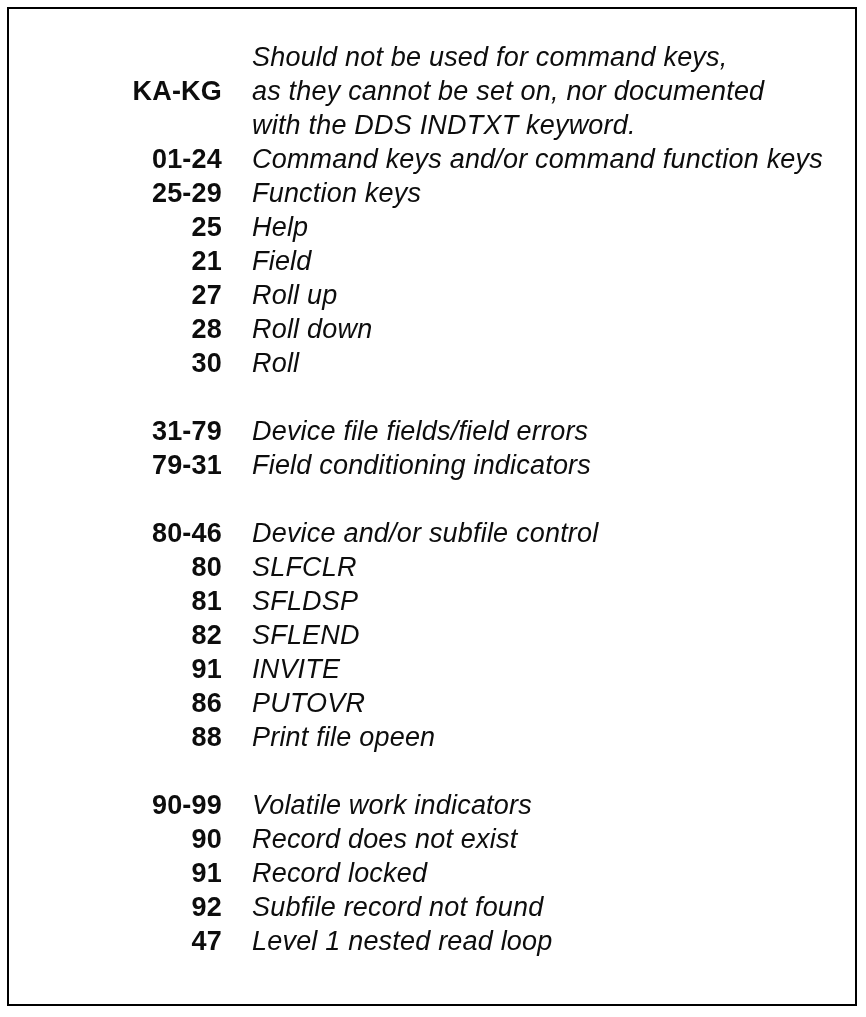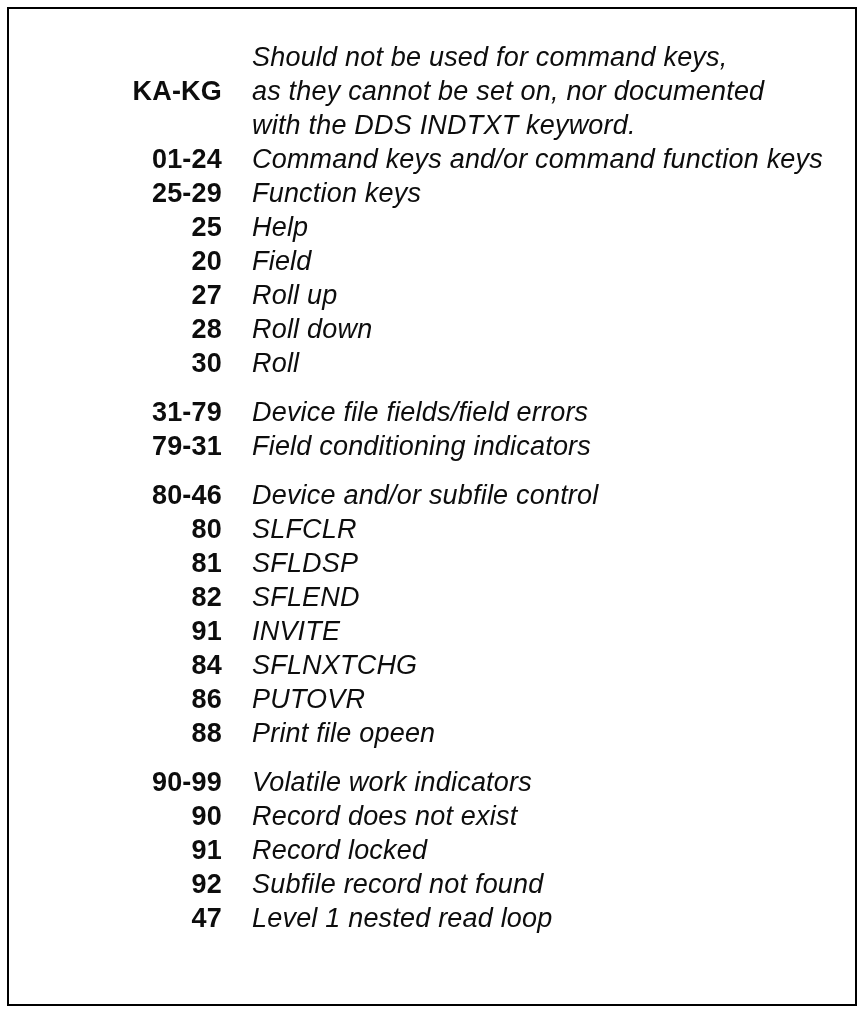--- a/index.html
+++ b/index.html
@@ -29,21 +29,21 @@
     padding-top: 31px;
   }
   .row {
     display: flex;
     align-items: center;
     font-size: 27px;
     line-height: 34px;
     letter-spacing: 0.2px;
   }
   .row.spacer-before {
-    margin-top: 15px;
+    margin-top: 34px;
   }
   .cell.code {
     width: 213px;
     flex: 0 0 213px;
     text-align: right;
     font-weight: bold;
   }
   .cell.desc {
     margin-left: 30px;
     white-space: pre-line;
@@ -72,21 +72,21 @@
     <div class="cell code">25-29</div>
     <div class="cell desc">Function keys</div>
   </div>
 
   <div class="row">
     <div class="cell code">25</div>
     <div class="cell desc">Help</div>
   </div>
 
   <div class="row">
-    <div class="cell code">20</div>
+    <div class="cell code">21</div>
     <div class="cell desc">Field</div>
   </div>
 
   <div class="row">
     <div class="cell code">27</div>
     <div class="cell desc">Roll up</div>
   </div>
 
   <div class="row">
     <div class="cell code">28</div>
@@ -126,24 +126,20 @@
   <div class="row">
     <div class="cell code">82</div>
     <div class="cell desc">SFLEND</div>
   </div>
 
   <div class="row">
     <div class="cell code">91</div>
     <div class="cell desc">INVITE</div>
   </div>
 
-  <div class="row">
-    <div class="cell code">84</div>
-    <div class="cell desc">SFLNXTCHG</div>
-  </div>
 
   <div class="row">
     <div class="cell code">86</div>
     <div class="cell desc">PUTOVR</div>
   </div>
 
   <div class="row">
     <div class="cell code">88</div>
     <div class="cell desc">Print file opeen</div>
   </div>

